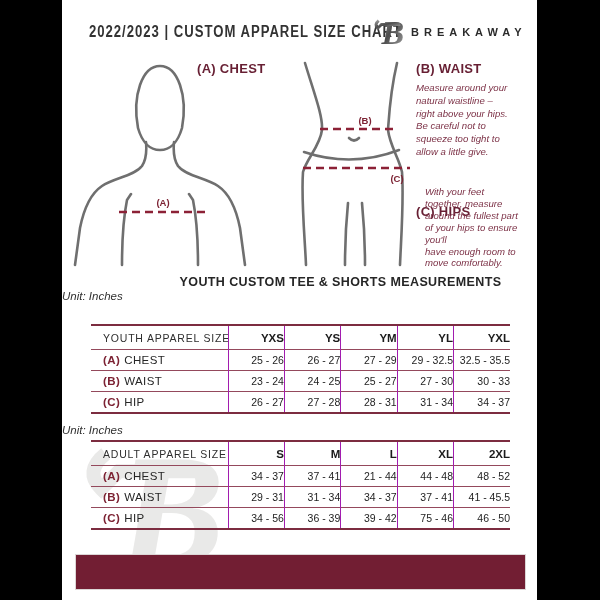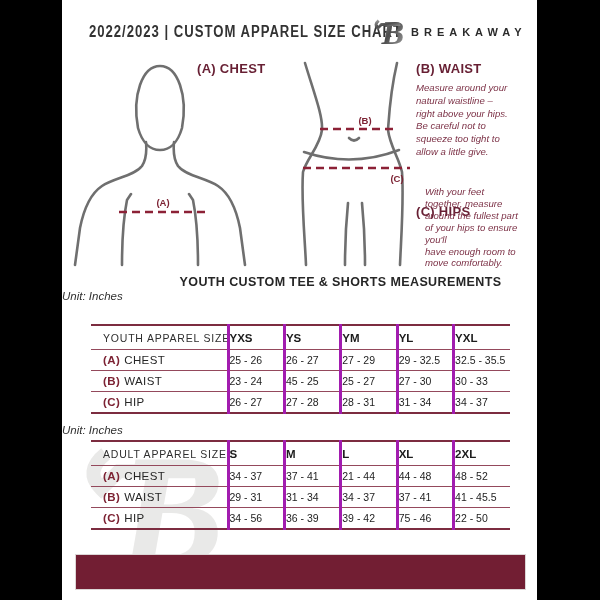--- a/index.html
+++ b/index.html
@@ -53,22 +53,22 @@
   
   .size-table{
     position:absolute;left:29px;width:419px;
     border-collapse:collapse;table-layout:fixed;
     border-top:2px solid #7c2c40;border-bottom:2px solid #7c2c40;
     z-index:2;
   }
   .yt-table{top:324px;} .ad-table{top:440px;}
   .size-table col.lbl{width:137px;}
   .size-table td{
-    border-left:3px solid #a21caf;border-top:1px solid #94495c;
-    height:20px;text-align:left;font-size:10.5px;color:#1d1d1d;
+    border-left:1px solid #a21caf;border-top:1px solid #94495c;
+    height:20px;text-align:right;font-size:10.5px;color:#1d1d1d;
     padding:0;overflow:hidden;white-space:nowrap;
   }
   .size-table tr:first-child td{border-top:none;height:23px;}
   .size-table td:first-child{border-left:none;text-align:left;padding-left:12px;}
   .size-table td.colhead{font-weight:bold;font-size:11.5px;color:#1b1b1b;}
   .size-table td.rowhead{font-size:10.5px;letter-spacing:.8px;color:#2e2e2e;}
   .size-table td.rowlbl{font-size:11.5px;color:#262626;letter-spacing:.4px;}
   .size-table .key{color:#7c2233;font-weight:bold;margin-right:4px;}
   
   .footer-bar{
@@ -176,21 +176,21 @@
       <td class="rowlbl"><span class="key">(A)</span><span>CHEST</span></td>
       <td>25 - 26</td>
       <td>26 - 27</td>
       <td>27 - 29</td>
       <td>29 - 32.5</td>
       <td>32.5 - 35.5</td>
     </tr>
     <tr>
       <td class="rowlbl"><span class="key">(B)</span><span>WAIST</span></td>
       <td>23 - 24</td>
-      <td>45 - 25</td>
+      <td>24 - 25</td>
       <td>25 - 27</td>
       <td>27 - 30</td>
       <td>30 - 33</td>
     </tr>
     <tr>
       <td class="rowlbl"><span class="key">(C)</span><span>HIP</span></td>
       <td>26 - 27</td>
       <td>27 - 28</td>
       <td>28 - 31</td>
       <td>31 - 34</td>
@@ -233,19 +233,19 @@
       <td>34 - 37</td>
       <td>37 - 41</td>
       <td>41 - 45.5</td>
     </tr>
     <tr>
       <td class="rowlbl"><span class="key">(C)</span><span>HIP</span></td>
       <td>34 - 56</td>
       <td>36 - 39</td>
       <td>39 - 42</td>
       <td>75 - 46</td>
-      <td>22 - 50</td>
+      <td>46 - 50</td>
     </tr>
   </tbody>
     </table>
 
   <div class="footer-bar"></div>
 </div>
 
 </body></html>

